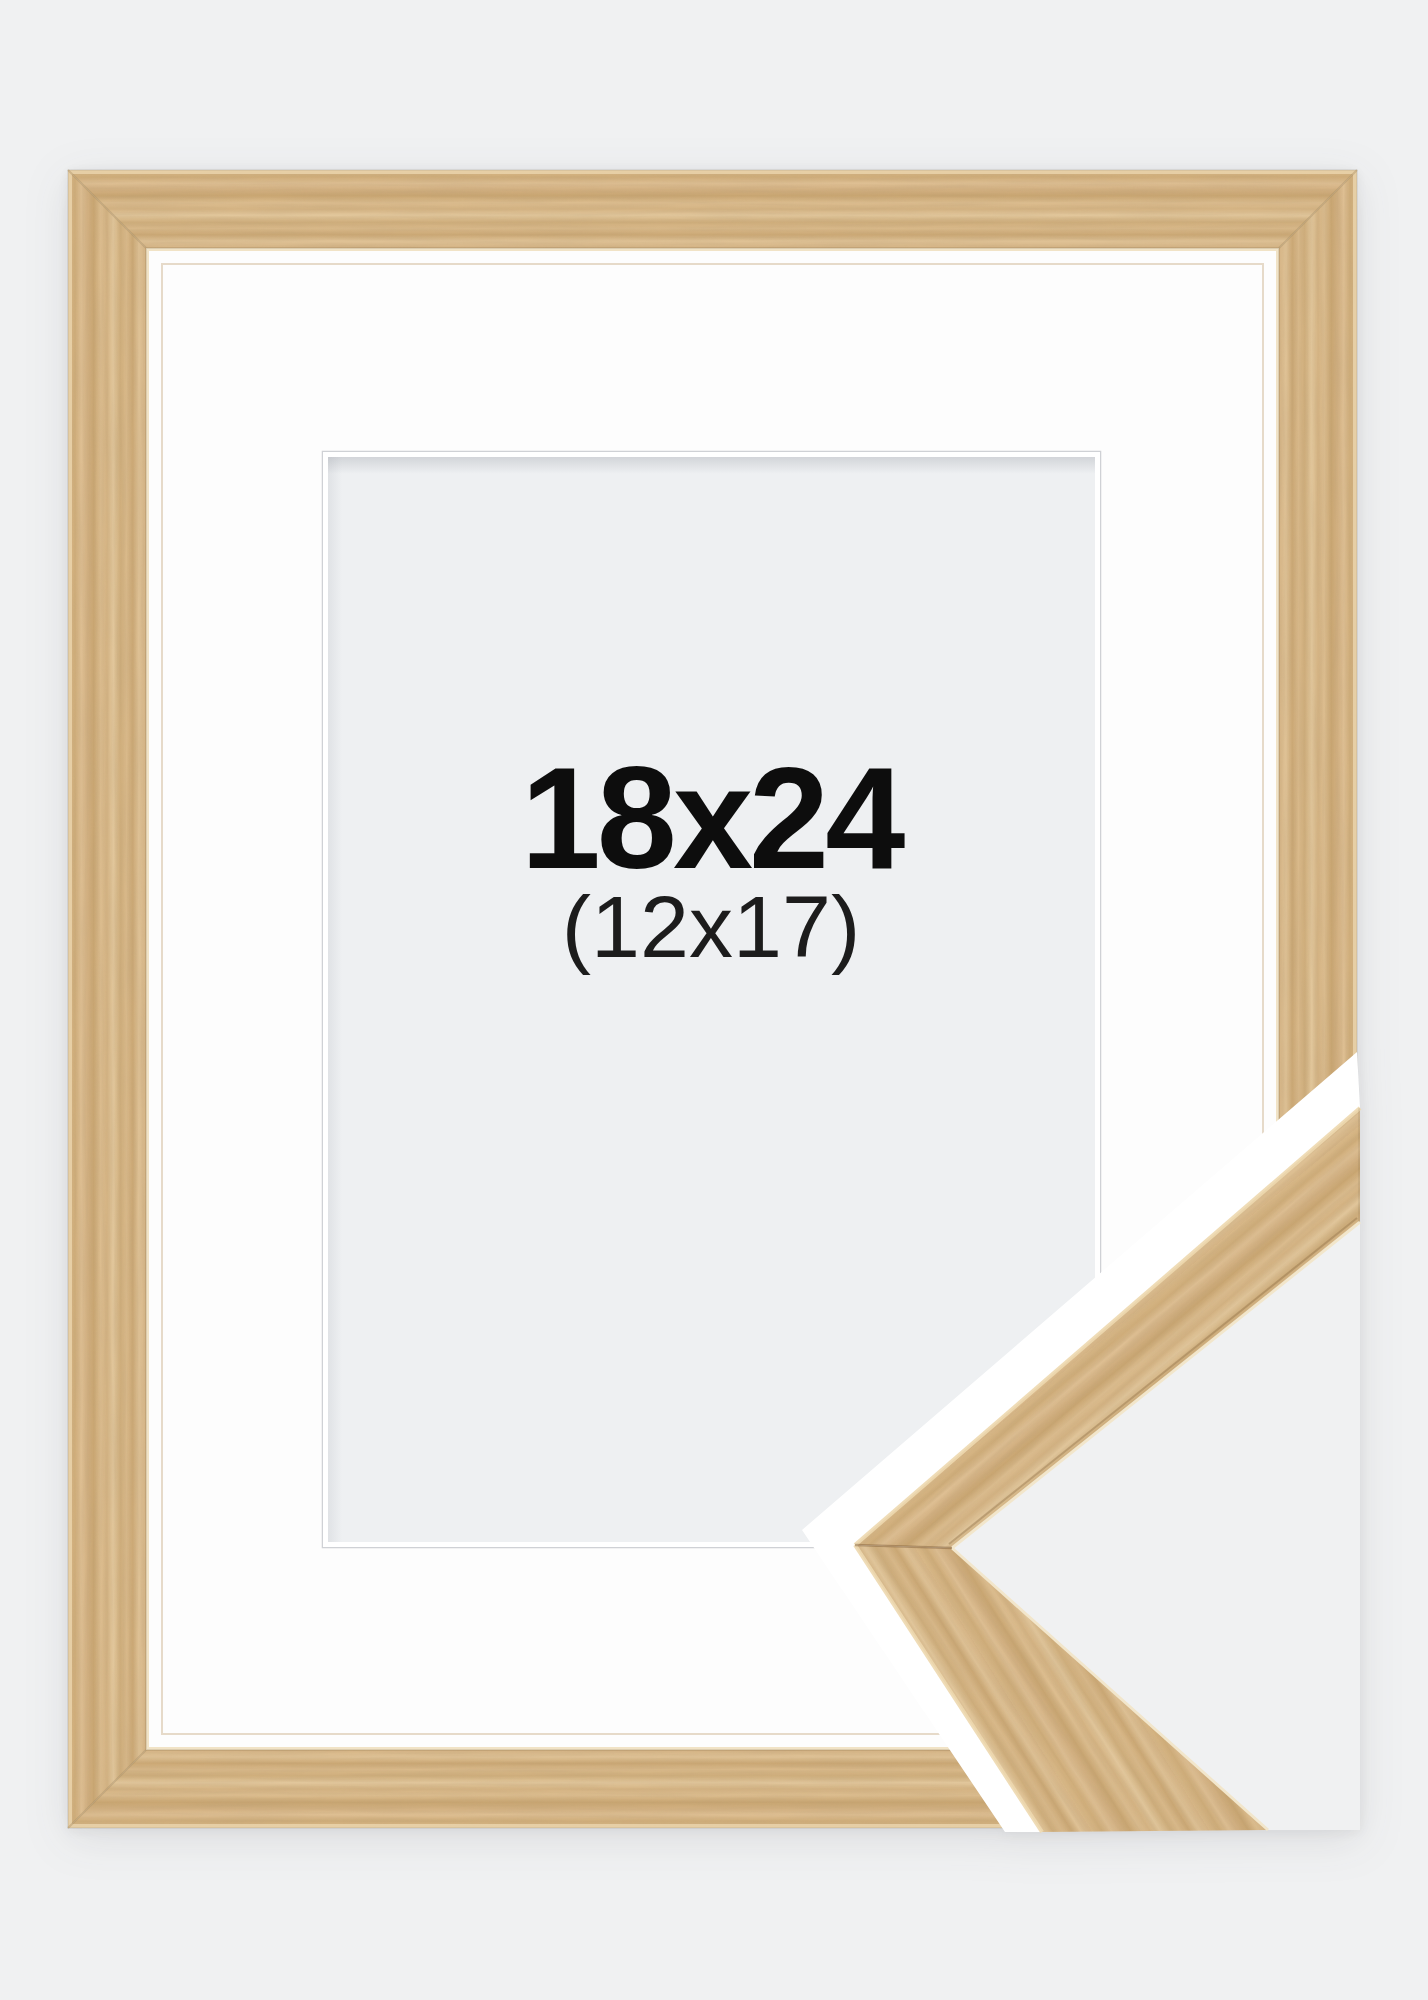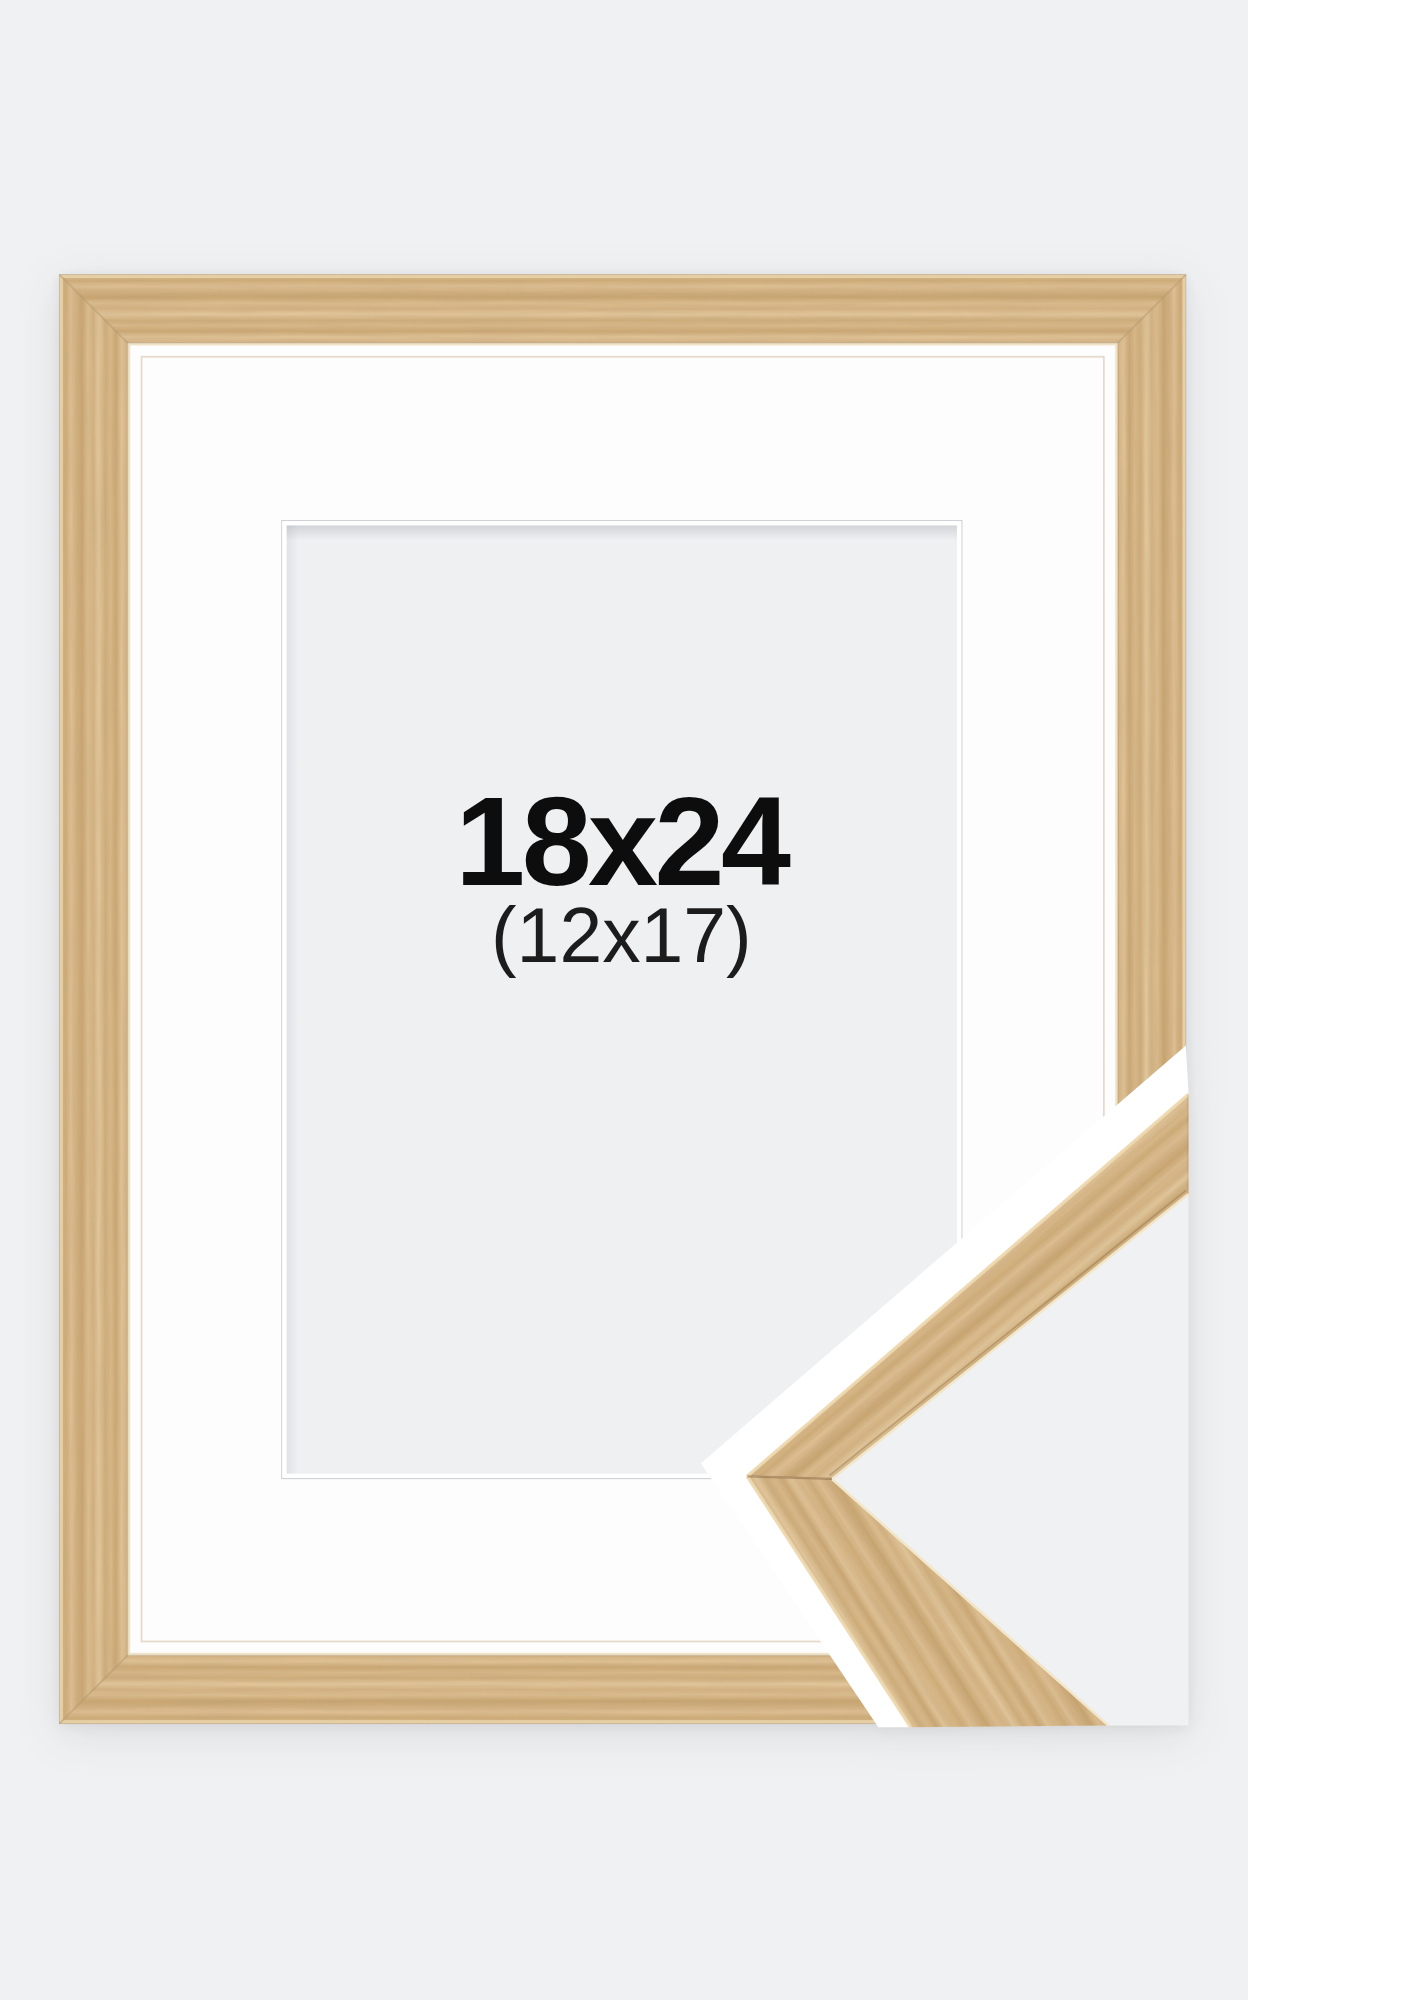--- a/index.html
+++ b/index.html
@@ -1,19 +1,19 @@
 <!DOCTYPE html>
 <html style="--page-bg: #f0f1f2; --cut-white: #ffffff; --mat: #fdfdfd; --window: #eef0f2; --text-primary: #0d0d0d; --text-secondary: #1c1c1c; --wood-mid: #d5b485; --wood-light: #ead4ab; --wood-dark: #c9a672;"><head>
 <meta charset="utf-8">
 <style>
   html,body{margin:0;padding:0;}
   body{font-family:"Liberation Sans", sans-serif;}
   .stage{
     position:relative;
-    width:1248px;height:2000px;
+    width:1428px;height:2000px;
     background:var(--page-bg,#f0f1f2);
     overflow:hidden;
   }
   .stage svg{
     display:block;width:100%;height:100%;
     filter:drop-shadow(0 10px 22px rgba(50,50,60,0.10)) drop-shadow(0 2px 6px rgba(50,50,60,0.07));
   }
   .size-label-text{
     font-family:"Liberation Sans", sans-serif;
     font-weight:700;

